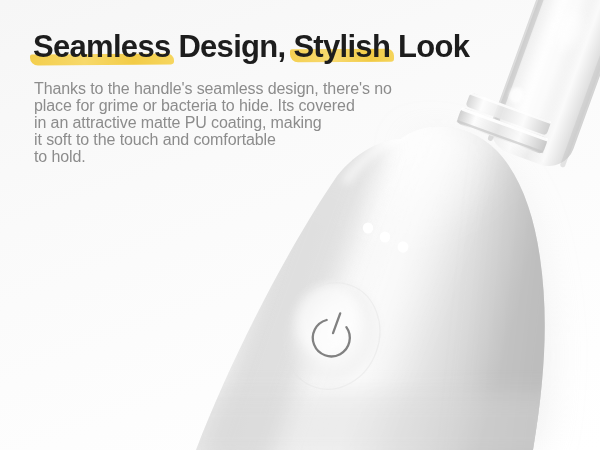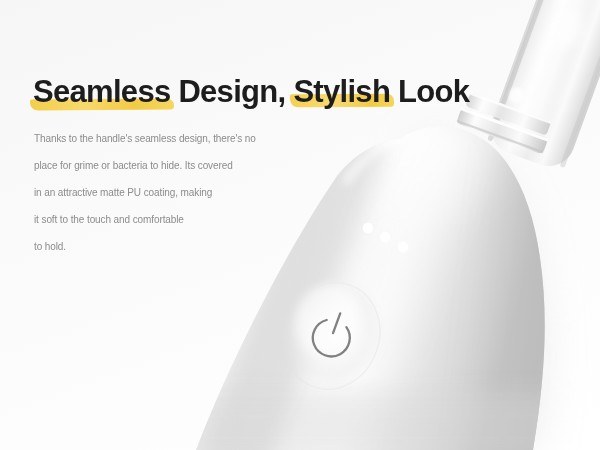--- a/index.html
+++ b/index.html
@@ -24,21 +24,20 @@
     z-index: 1;
     pointer-events: none;
   }
   #product-svg { display: block; width: 600px; height: 450px; }
 
   
   #text-layer {
     position: absolute;
     inset: 0;
     z-index: 3;
-    margin-top: 45px;
   }
 
   #headline {
     position: absolute;
     left: 33px;
     top: 28px;
     white-space: nowrap;
     font-size: 31px;
     font-weight: bold;
     letter-spacing: -0.7px;
@@ -74,22 +73,22 @@
     background: linear-gradient(89deg, #f4ce49 0%, #f8d869 42%, #f1c83a 78%, #f5d354 100%);
     opacity: .95;
     transform: rotate(-0.4deg);
   }
 
   #bodycopy {
     position: absolute;
     left: 34px;
     top: 80px;
     width: 460px;
-    font-size: 10px;
-    line-height: 27px;
+    font-size: 16px;
+    line-height: 17px;
     color: #8c8c8c;
     letter-spacing: -0.1px;
     white-space: pre-line;
   }
 </style>
 </head>
 <body>
 
 <div id="stage">
 

